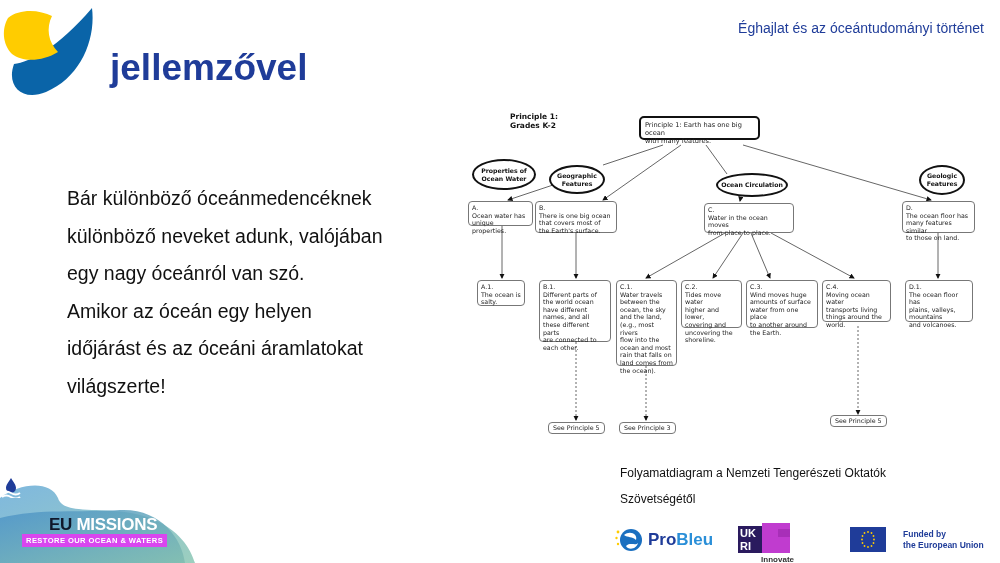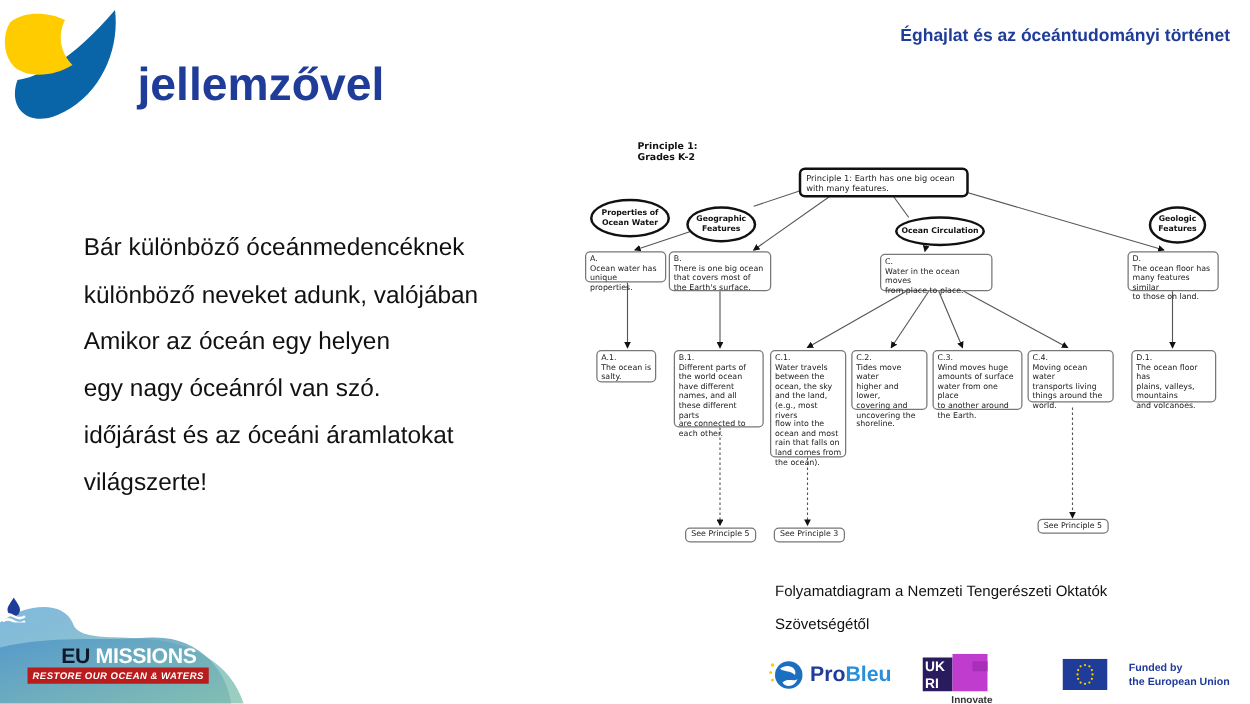--- a/index.html
+++ b/index.html
@@ -3,21 +3,21 @@
 <meta charset="utf-8">
 <style>
   * { box-sizing: border-box; margin: 0; padding: 0; }
   html, body { width: 1000px; height: 563px; overflow: hidden; background: #ffffff; }
   body { position: relative; font-family: "Liberation Sans", sans-serif; }
 
   .corner-logo { position: absolute; left: 0; top: 0; width: 100px; height: 100px; }
 
   .header-subtitle {
     position: absolute; right: 16px; top: 20px;
-    font-family: "Liberation Sans", sans-serif; font-weight: bold;
+    font-family: "Liberation Sans", sans-serif; font-weight: normal;
     font-size: 14px; color: #1f3c99;
   }
 
   .slide-title {
     position: absolute; left: 110px; top: 47px; width: 780px;
     font-family: "Liberation Sans", sans-serif; font-weight: bold;
     font-size: 37px; line-height: 41px; color: #1f3c99;
   }
 
   .body-text {
@@ -60,23 +60,23 @@
   
   .eu-missions { position: absolute; left: 0; top: 478px; width: 200px; height: 85px; }
   .eu-missions svg { position: absolute; left: 0; top: 0; }
   .eu-title {
     position: absolute; left: 49px; top: 37px;
     font-family: "Liberation Sans", sans-serif; font-weight: bold; font-size: 17px; letter-spacing: -0.3px;
   }
   .eu-title .eu { color: #0f172a; }
   .eu-title .missions { color: #ffffff; }
   .eu-tag {
-    position: absolute; left: 22px; top: 56px; background: #b91c1c; color: #fff;
+    position: absolute; left: 22px; top: 56px; background: #d946ef; color: #fff;
     font-family: "Liberation Sans", sans-serif; font-weight: bold; font-size: 7.6px; letter-spacing: 0.4px;
-    padding: 2px 4px; white-space: nowrap; font-style: italic;
+    padding: 2px 4px; white-space: nowrap;
   }
   .eu-drop { position: absolute; left: 24px; top: 35px; }
 
   
   .logo-probleu { position: absolute; left: 614px; top: 525px; height: 30px; display: flex; align-items: center; }
   .probleu-text { font-family: "Liberation Sans", sans-serif; font-weight: bold; font-size: 17px; margin-left: 4px; }
   .probleu-text .pro { color: #1f3c99; }
   .probleu-text .bleu { color: #2a8fd8; }
 
   .logo-ukri { position: absolute; left: 738px; top: 523px; display: flex; align-items: flex-end; flex-direction: column; }
@@ -96,22 +96,22 @@
 
 <div class="header-subtitle">Éghajlat és az óceántudományi történet</div>
 
 <div class="slide-title">
   <div>jellemzővel</div>
 </div>
 
 <div class="body-text">
   <p>Bár különböző óceánmedencéknek</p>
   <p>különböző neveket adunk, valójában</p>
+  <p>egy nagy óceánról van szó.</p>
   <p>Amikor az óceán egy helyen</p>
-  <p>egy nagy óceánról van szó.</p>
   <p>időjárást és az óceáni áramlatokat</p>
   <p>világszerte!</p>
 </div>
 
 <div class="diagram">
   <svg width="515" height="335" viewBox="0 0 515 335">
     <defs>
       <marker id="arr" markerWidth="6" markerHeight="6" refX="5" refY="3" orient="auto">
         <path d="M0,0 L6,3 L0,6 Z" fill="#111"></path>
       </marker>
@@ -146,21 +146,21 @@
       <line x1="183" y1="258" x2="183" y2="312" marker-end="url(#arr)"></line>
       <line x1="395" y1="218" x2="395" y2="306" marker-end="url(#arr)"></line>
     </g>
   </svg>
 
   <div class="d-heading">
     <div>Principle 1:</div>
     <div>Grades K-2</div>
   </div>
 
-  <div class="d-box root" style="left:176px; top:26px; width:136px; height:24px;">
+  <div class="d-box root" style="left:176px; top:8px; width:121px; height:24px;">
     <div>Principle 1: Earth has one big ocean</div>
     <div>with many features.</div>
   </div>
 
   <div class="d-ellipse" style="left:9px; top:51px; width:64px; height:31px;">
     <div>
         <div>Properties of</div>
         <div>Ocean Water</div>
       </div>
   </div>

